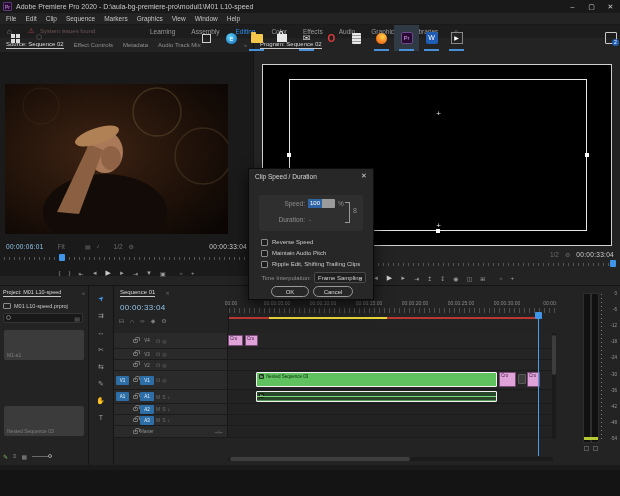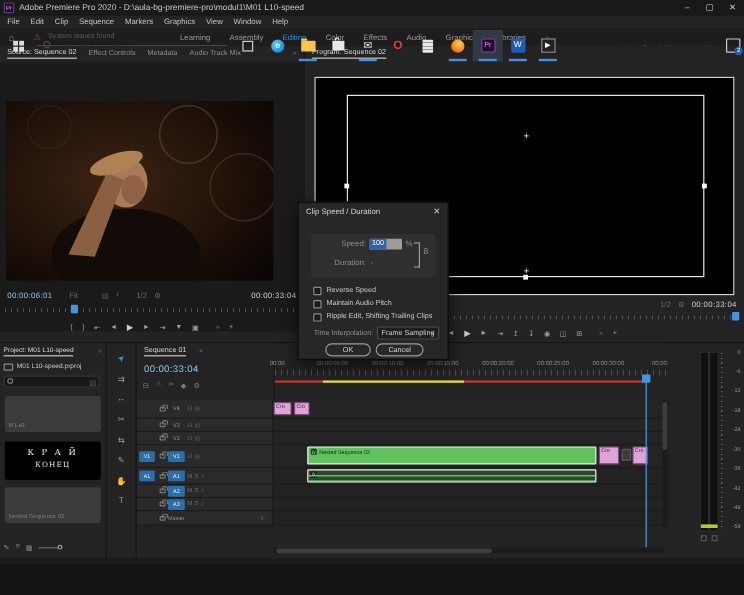--- a/index.html
+++ b/index.html
@@ -243,24 +243,20 @@
       <span style="width:8px;height:6px;border:1px solid #8a8a8a;border-radius:1px"></span>
       <span style="font-size:5.5px;color:#c9c9c9;white-space:nowrap">M01 L10-speed.prproj</span>
     </div>
     <div class="abs" style="left:3px;top:27px;width:80px;height:10px;background:#181818;border:1px solid #343434;border-radius:2px">
       <span class="abs" style="left:2px;top:1px;width:5px;height:5px;border:1px solid #777;border-radius:50%"></span>
       <span class="abs dimmer" style="right:2px;top:1px;font-size:6px">▤</span>
     </div>
     <div class="projitem" style="top:44px;height:30px">
       <span class="projlab">M1-a1</span>
     </div>
-    <div class="projitem" style="top:82px;height:32px;background:#000;text-align:center;font-family:'DejaVu Serif',serif;color:#e8e8e8">
-      <div style="font-size:7px;margin-top:5px;letter-spacing:2px">К Р А Й</div>
-      <div style="font-size:6px;margin-top:3px;letter-spacing:1px">КОНЕЦ</div>
-    </div>
     <div class="projitem" style="top:120px;height:30px">
       <span class="projlab">Nested Sequence 03</span>
     </div>
     <div class="abs row" style="left:3px;top:165px;width:82px;height:10px;gap:5px">
       <span style="font-size:6px;color:#7fae5f">✎</span>
       <span style="font-size:6px;color:#8a8a8a">≡</span>
       <span style="font-size:6px;color:#8a8a8a">▦</span>
       <span style="width:20px;height:1px;background:#6a6a6a;position:relative">
           <span style="position:absolute;right:0;top:-2px;width:4px;height:4px;border:1px solid #9a9a9a;border-radius:50%;background:#232323"></span>
         </span>

